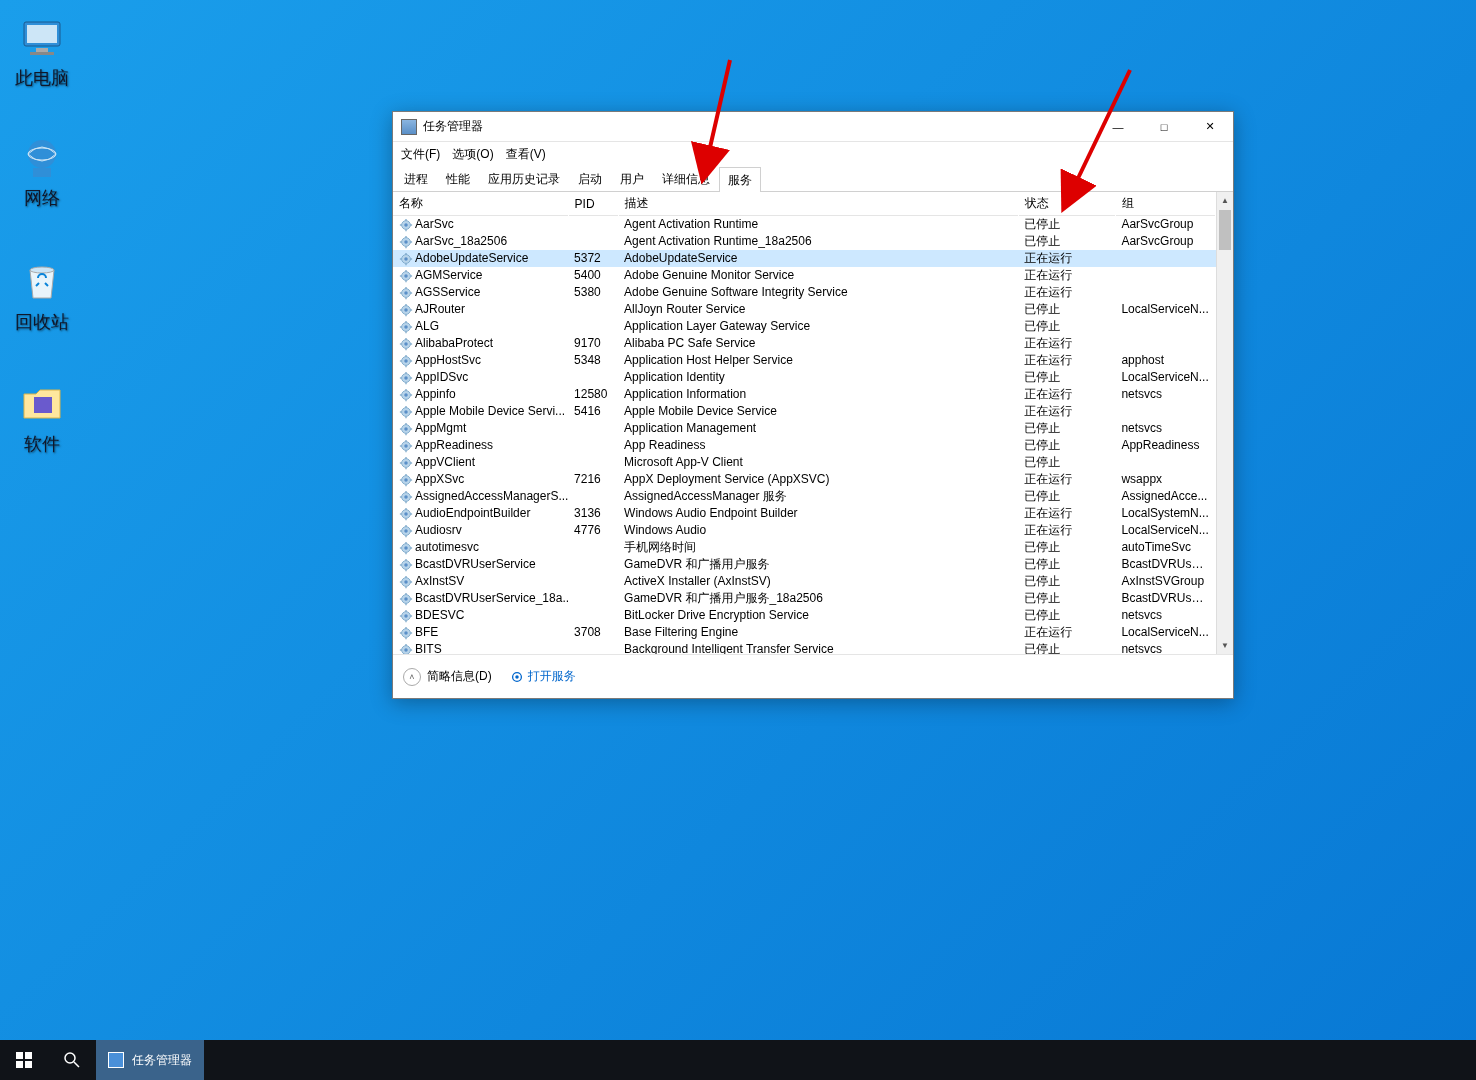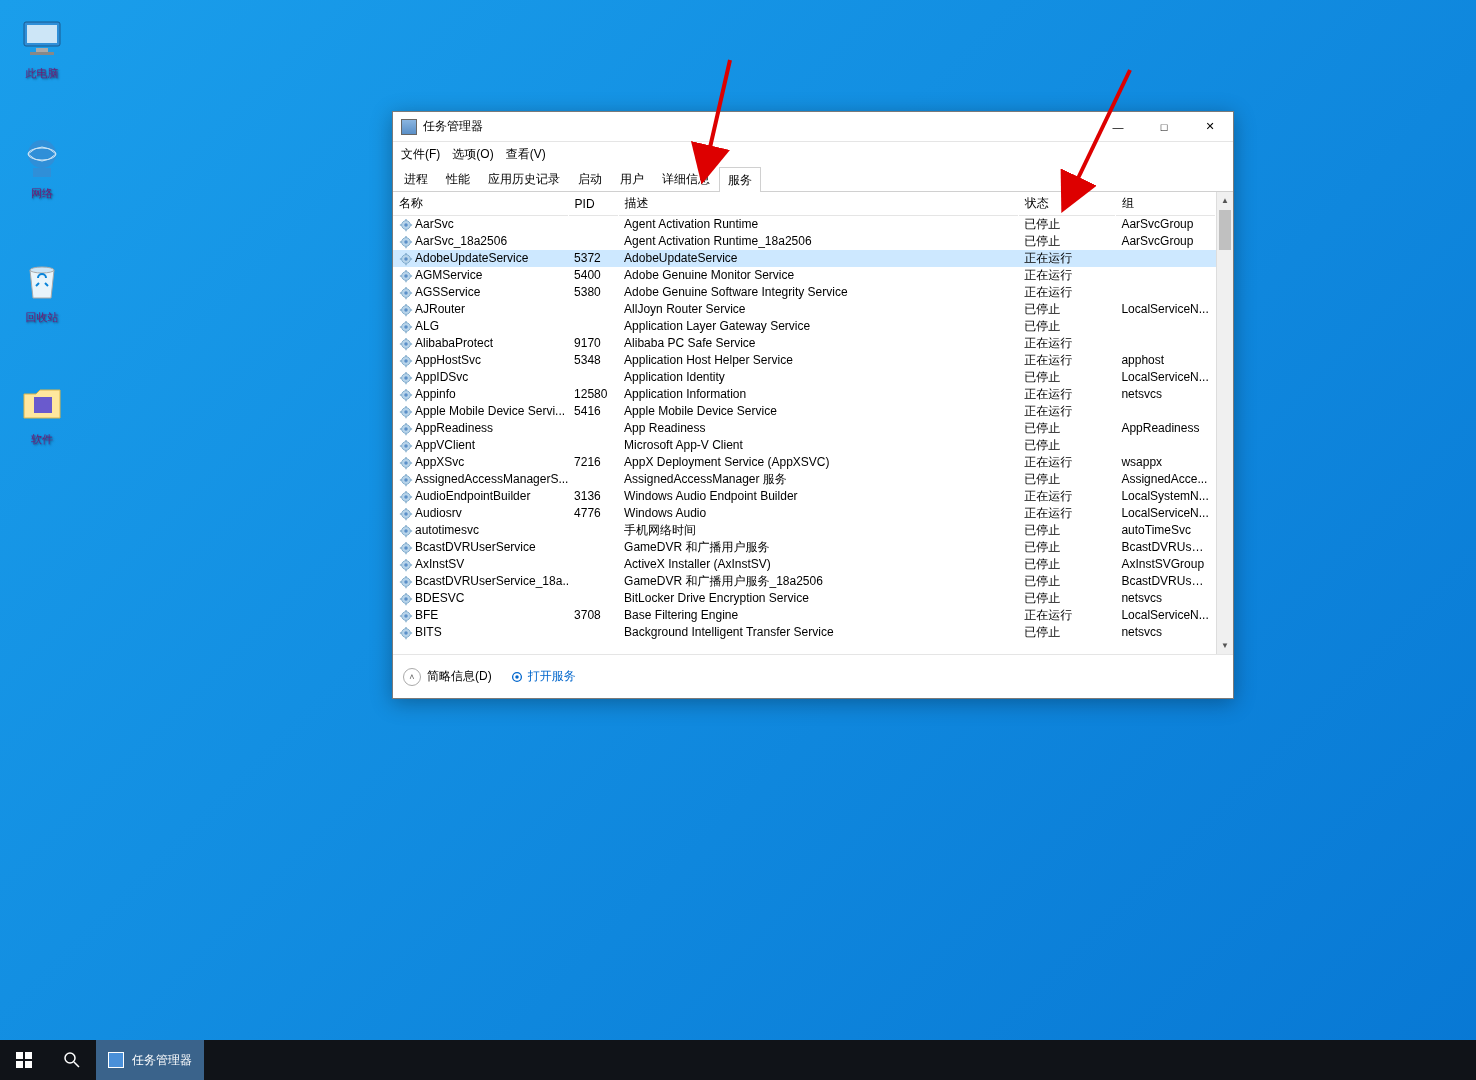--- a/index.html
+++ b/index.html
@@ -1,21 +1,21 @@
 <!DOCTYPE html>
 <html><head>
 <meta charset="utf-8">
 <style>
 * { margin: 0; padding: 0; box-sizing: border-box; font-family: "Microsoft YaHei", "Segoe UI", sans-serif; }
 body { width: 1476px; height: 1080px; overflow: hidden; position: relative; background: linear-gradient(135deg, #1a9eeb 0%, #0878d4 100%); }
 
 
 .desktop-icon { position: absolute; left: 10px; width: 64px; text-align: center; cursor: pointer; }
 .desktop-icon .icon-img { width: 48px; height: 48px; margin: 0 auto 4px; display: flex; align-items: center; justify-content: center; }
-.desktop-icon .label { color: #701a75; font-size: 11px; text-shadow: 1px 1px 2px rgba(0,0,0,.5); }
+.desktop-icon .label { color: #0f172a; font-size: 18px; text-shadow: 1px 1px 2px rgba(0,0,0,.5); }
 
 
 .taskbar { position: absolute; bottom: 0; left: 0; right: 0; height: 40px; background: #101318; display: flex; align-items: stretch; }
 .taskbar-btn { width: 48px; display: flex; align-items: center; justify-content: center; color: #fff; cursor: pointer; }
 .taskbar-app { display: flex; align-items: center; padding: 0 12px; background: #3a638b; color: #fff; font-size: 12px; gap: 8px; }
 .taskbar-app .app-ico { width: 16px; height: 16px; background: #4a90d9; border: 1px solid #fff; }
 
 
 .window { position: absolute; left: 392px; top: 111px; width: 842px; height: 588px; background: #fff; border: 1px solid #7a7a7a; display: flex; flex-direction: column; box-shadow: 0 4px 20px rgba(0,0,0,.3); }
 .titlebar { height: 30px; display: flex; align-items: center; padding-left: 8px; border-bottom: 1px solid #e5e5e5; }
@@ -404,20 +404,41 @@
                   <span class="svc-ico"><svg viewBox="0 0 16 16">
                       <circle cx="8" cy="8" r="5" fill="#b8d4ea" stroke="#7aa7c9"></circle>
                       <circle cx="8" cy="8" r="2" fill="#5a8fc7"></circle>
                       <g stroke="#7aa7c9" stroke-width="1.5">
                         <line x1="8" y1="1" x2="8" y2="3"></line>
                         <line x1="8" y1="13" x2="8" y2="15"></line>
                         <line x1="1" y1="8" x2="3" y2="8"></line>
                         <line x1="13" y1="8" x2="15" y2="8"></line>
                       </g>
                     </svg></span>
+                  <span>AppMgmt</span>
+                </div>
+              </td>
+              <td></td>
+              <td>Application Management</td>
+              <td>已停止</td>
+              <td>netsvcs</td>
+            </tr>
+            <tr>
+              <td>
+                <div class="svc-name">
+                  <span class="svc-ico"><svg viewBox="0 0 16 16">
+                      <circle cx="8" cy="8" r="5" fill="#b8d4ea" stroke="#7aa7c9"></circle>
+                      <circle cx="8" cy="8" r="2" fill="#5a8fc7"></circle>
+                      <g stroke="#7aa7c9" stroke-width="1.5">
+                        <line x1="8" y1="1" x2="8" y2="3"></line>
+                        <line x1="8" y1="13" x2="8" y2="15"></line>
+                        <line x1="1" y1="8" x2="3" y2="8"></line>
+                        <line x1="13" y1="8" x2="15" y2="8"></line>
+                      </g>
+                    </svg></span>
                   <span>AppReadiness</span>
                 </div>
               </td>
               <td></td>
               <td>App Readiness</td>
               <td>已停止</td>
               <td>AppReadiness</td>
             </tr>
             <tr>
               <td>

